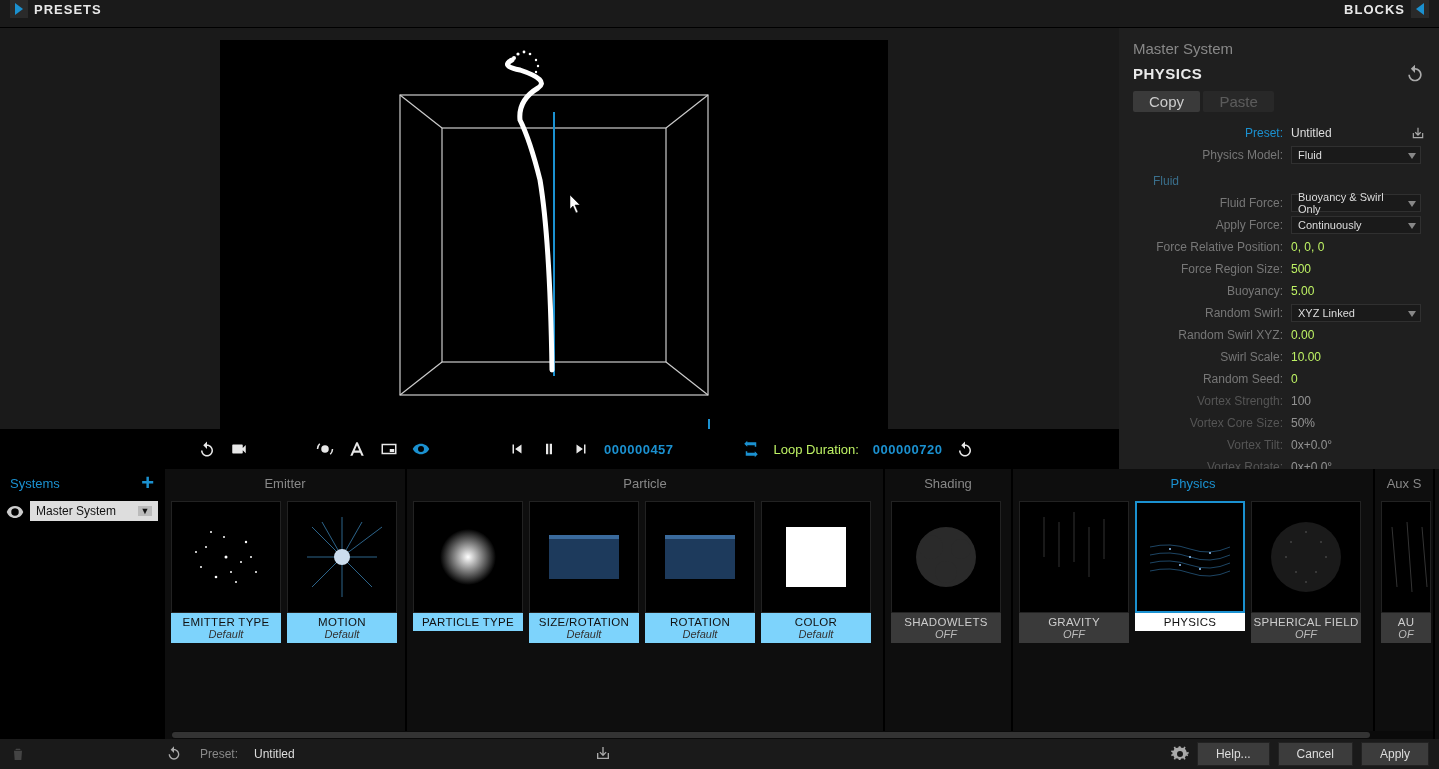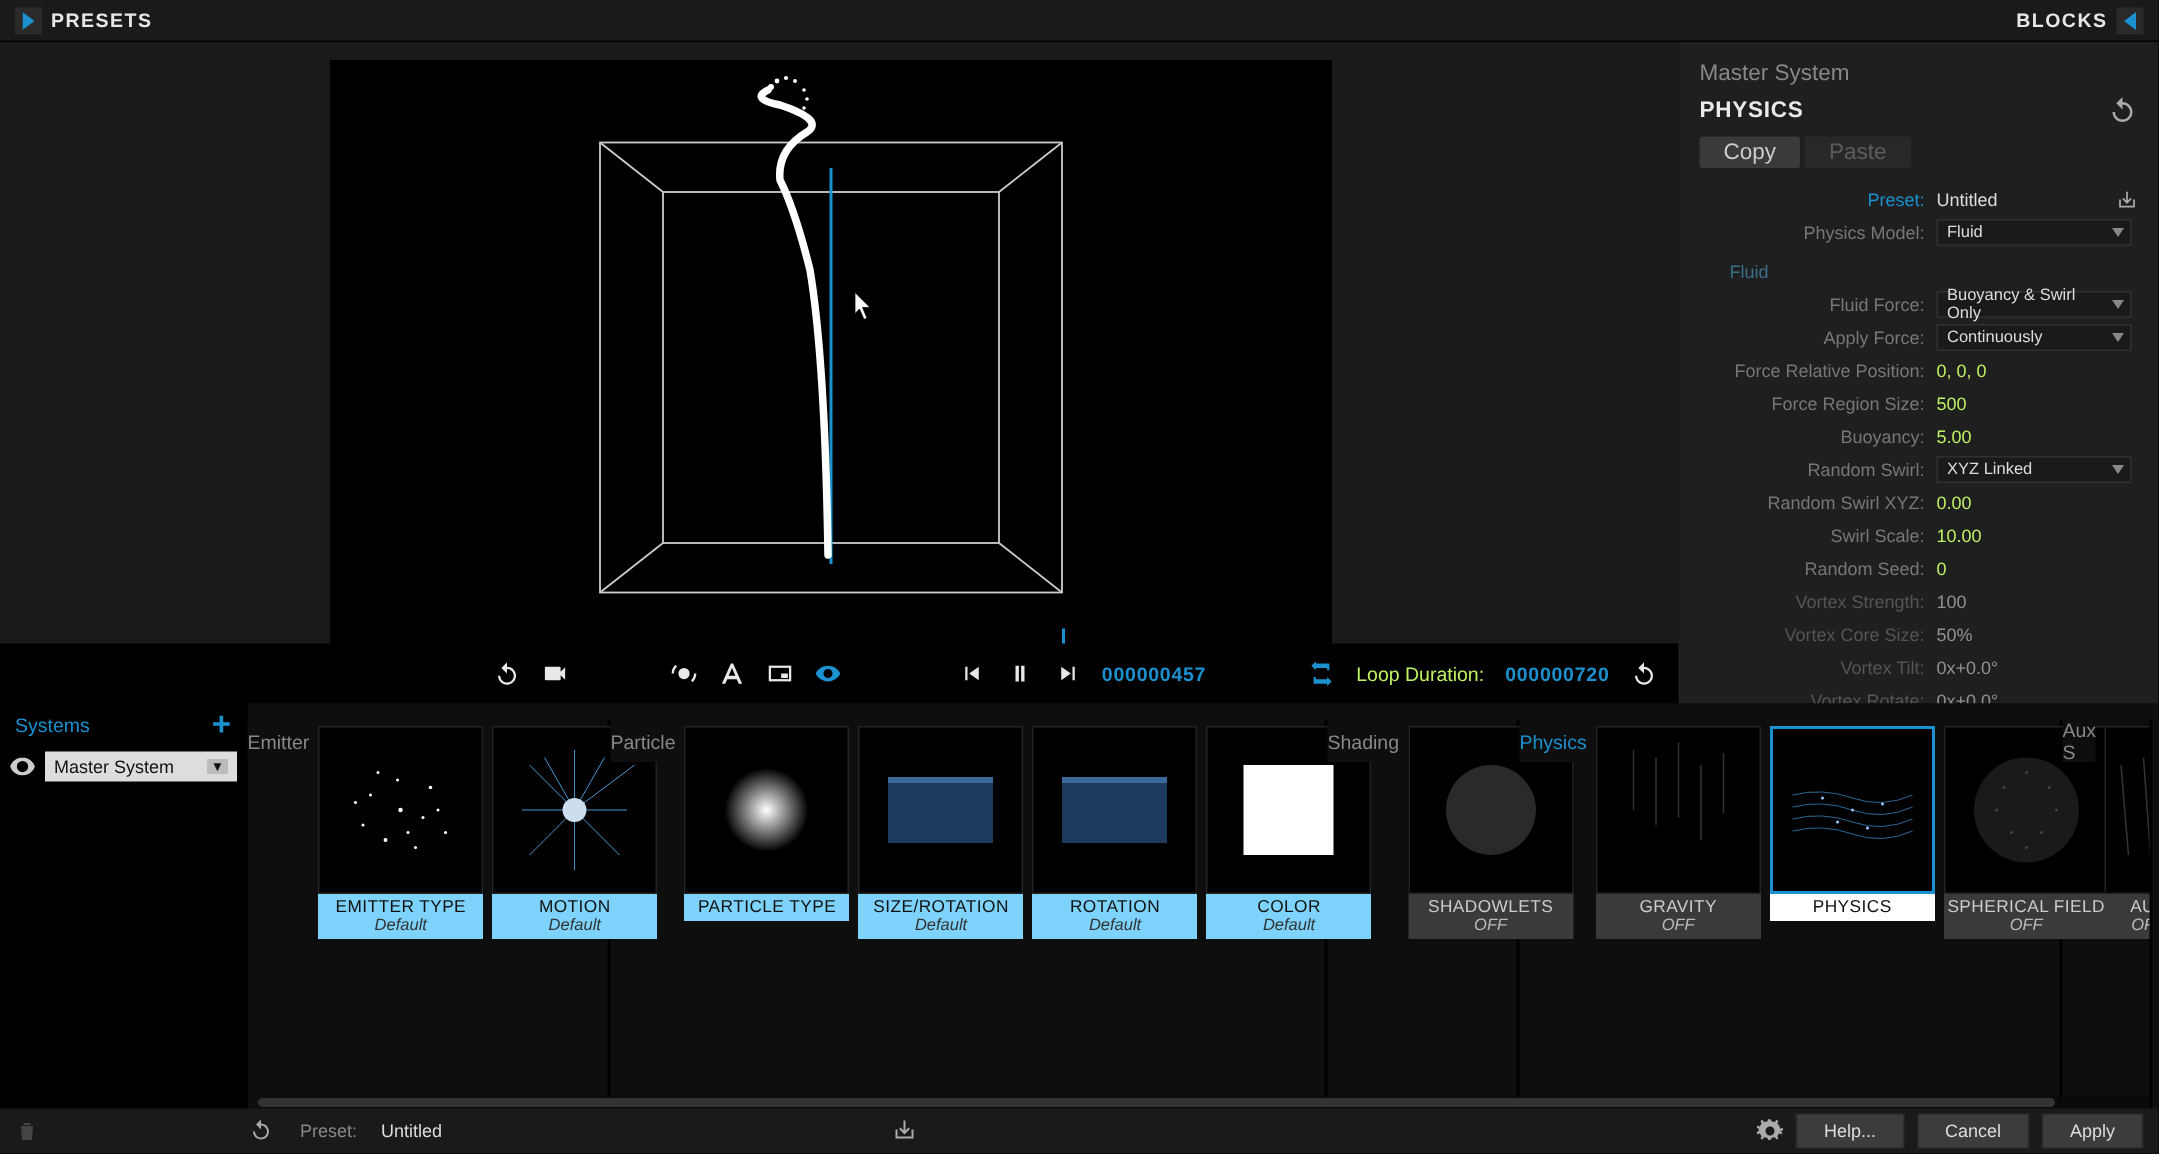--- a/index.html
+++ b/index.html
@@ -1,19 +1,19 @@
 <!DOCTYPE html>
 <html><head>
 <meta charset="utf-8">
 <style>
 * { margin: 0; padding: 0; box-sizing: border-box; font-family: -apple-system, "Segoe UI", Arial, sans-serif; }
 body { background: #0a0a0a; color: #c0c0c0; width: 1439px; height: 769px; overflow: hidden; position: relative; }
 
 
-.topbar { height: 28px; background: #1a1a1a; display: flex; align-items: center; justify-content: space-between; border-bottom: 1px solid #000; }
+.topbar { height: 28px; background: #1a1a1a; display: flex; align-items: flex-start; justify-content: space-between; border-bottom: 1px solid #000; }
 .topbar .presets { display: flex; align-items: center; padding-left: 4px; font-size: 13px; font-weight: 600; letter-spacing: 1px; color: #e8e8e8; cursor: pointer; }
 .topbar .blocks { display: flex; align-items: center; padding-right: 4px; font-size: 13px; font-weight: 600; letter-spacing: 1px; color: #e8e8e8; cursor: pointer; }
 .chev-btn { width: 18px; height: 18px; background: #2a2a2a; display: flex; align-items: center; justify-content: center; margin: 0 6px; cursor: pointer; }
 .chev-btn svg { width: 8px; height: 12px; }
 
 
 .main { position: absolute; top: 28px; left: 0; right: 320px; bottom: 300px; background: #1a1a1a; }
 .viewport { position: absolute; top: 12px; left: 220px; width: 668px; height: 398px; background: #000; }
 
 
@@ -30,41 +30,41 @@
 .prop-row .lbl.blue { color: #1b91d0; }
 .prop-row .val { color: #bef264; cursor: text; font-size: 12px; }
 .prop-row.dis .lbl, .prop-row.dis .val { color: #555; }
 .prop-row .val.white { color: #ddd; }
 .drop { background: #1a1a1a; border: 1px solid #303030; color: #ddd; font-size: 11px; width: 130px; height: 18px; display: flex; align-items: center; justify-content: space-between; padding: 0 4px 0 6px; cursor: pointer; }
 .drop .arr svg { width: 8px; height: 6px; fill: #888; }
 .save-ico { width: 14px; height: 14px; color: #aaa; margin-left: auto; cursor: pointer; }
 .fluid-hdr { color: #3a6f8c; font-size: 12px; margin: 8px 0 4px 20px; }
 
 
-.transport { position: absolute; left: 0; right: 320px; bottom: 300px; height: 40px; background: #000; display: flex; align-items: center; padding: 0 14px; gap: 14px; justify-content: flex-end; }
+.transport { position: absolute; left: 0; right: 320px; bottom: 300px; height: 40px; background: #000; display: flex; align-items: center; padding: 0 14px; gap: 14px; }
 .tbtn { color: #e8e8e8; cursor: pointer; display: flex; align-items: center; }
 .tbtn.blue { color: #1b91d0; }
 .tbtn svg { width: 18px; height: 18px; }
 .timecode { color: #1b91d0; font-weight: 600; font-size: 13px; letter-spacing: 0.5px; }
 .loop-lbl { color: #bef264; font-size: 13px; }
 .playhead { position: absolute; bottom: 40px; left: 0; right: 0; height: 6px; background: transparent; }
 .playhead .tick { position: absolute; top: -4px; width: 2px; height: 14px; background: #1b91d0; }
 .spacer { flex: 0 0 auto; }
 
 
 .strip { position: absolute; left: 0; right: 0; bottom: 30px; height: 270px; background: #0e0e0e; display: flex; }
 .strip-left { width: 165px; background: #000; border-right: 1px solid #000; }
 .sys-head { height: 28px; display: flex; align-items: center; justify-content: space-between; padding: 0 10px; color: #1b91d0; font-size: 13px; }
 .sys-head .plus { color: #1b91d0; font-size: 22px; font-weight: 700; cursor: pointer; }
 .sys-row { display: flex; align-items: center; gap: 6px; padding: 4px 6px; }
 .eye { width: 18px; height: 14px; cursor: pointer; }
 .sys-sel { background: #ddd; color: #111; font-size: 12px; padding: 3px 6px; flex: 1; display: flex; align-items: center; justify-content: space-between; cursor: pointer; }
 .sys-sel .dd { background: #bbb; width: 14px; text-align: center; font-size: 9px; }
 
-.cat-col { display: flex; flex-direction: row; border-right: 2px solid #000; margin-top: 11px; }
+.cat-col { display: flex; flex-direction: column; border-right: 2px solid #000; }
 .cat-head { height: 28px; display: flex; align-items: center; justify-content: center; font-size: 13px; color: #888; background: #0e0e0e; }
 .cat-head.active { color: #1b91d0; }
 .cat-body { display: flex; gap: 6px; padding: 4px 6px; }
 .block { width: 110px; cursor: pointer; }
 .block .thumb { width: 110px; height: 112px; background: #000; border: 1px solid #222; display: flex; align-items: center; justify-content: center; overflow: hidden; }
 .block .blabel { background: #7dd3fc; color: #111; text-align: center; padding: 3px 0; }
 .block .blabel .t1 { font-size: 11.5px; font-weight: 400; letter-spacing: 0.3px; }
 .block .blabel .t2 { font-size: 11px; font-style: italic; color: #333; font-weight: 300; }
 .block.off .blabel { background: #3a3a3a; color: #ccc; }
 .block.off .blabel .t2 { color: #bbb; }

